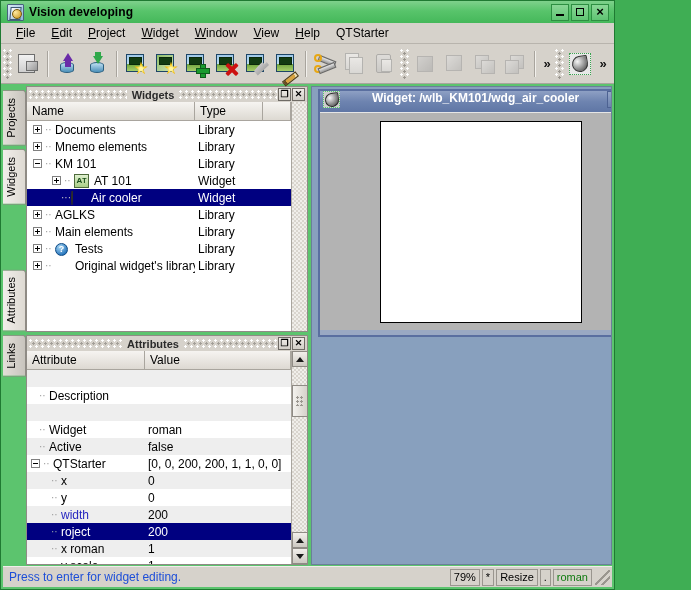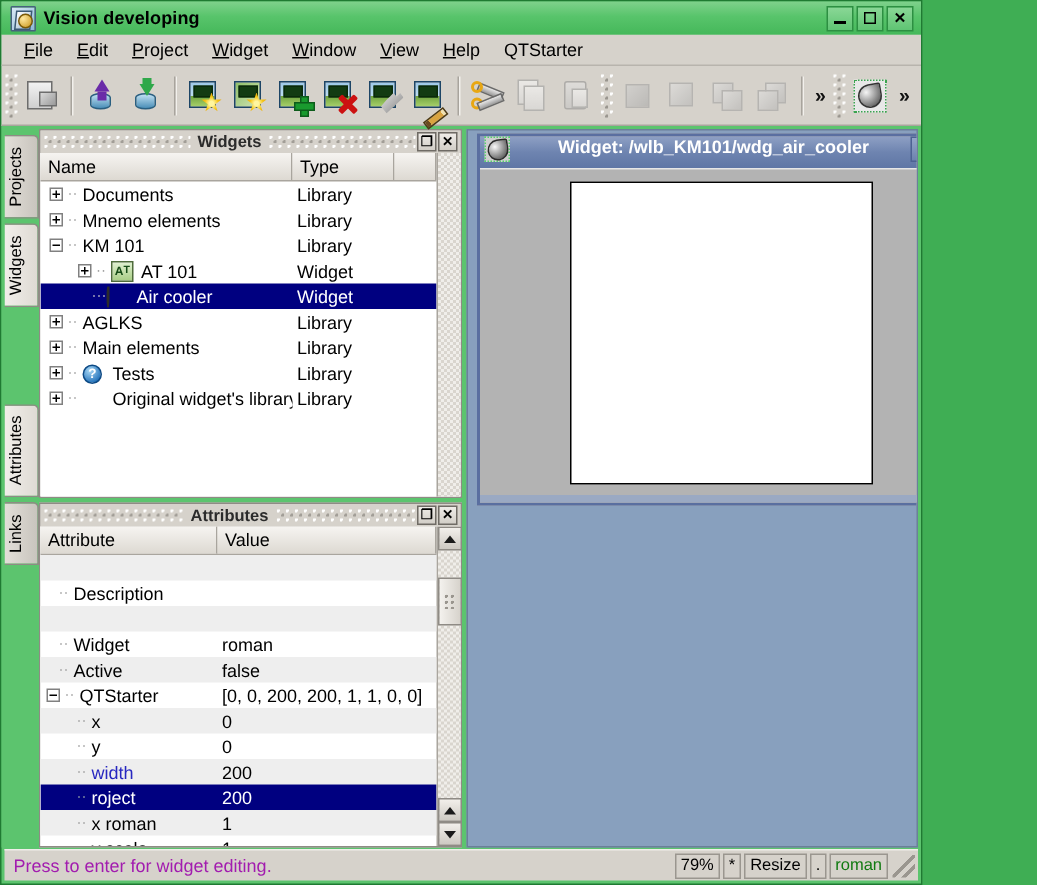--- a/index.html
+++ b/index.html
@@ -473,21 +473,21 @@
   #status-bar {
     height: 21px; flex: none;
     background: #d6d2cb;
     display: flex; align-items: center;
     border-top: 1px solid #f0eeea;
     padding: 0 2px;
     margin: 2px;
     margin-top: 1px;
   }
   #status-msg {
-    flex: 1; font-size: 12px; color: #a21caf; padding-left: 4px;
+    flex: 1; font-size: 12px; color: #1d4ed8; padding-left: 4px;
     white-space: nowrap; overflow: hidden;
   }
   .sb-ind {
     height: 17px; margin-left: 2px;
     border: 1px solid #9a968f;
     background: #d6d2cb;
     display: flex; align-items: center; justify-content: center;
     font-size: 11px; color: #000; padding: 0 3px;
     white-space: nowrap;
   }

